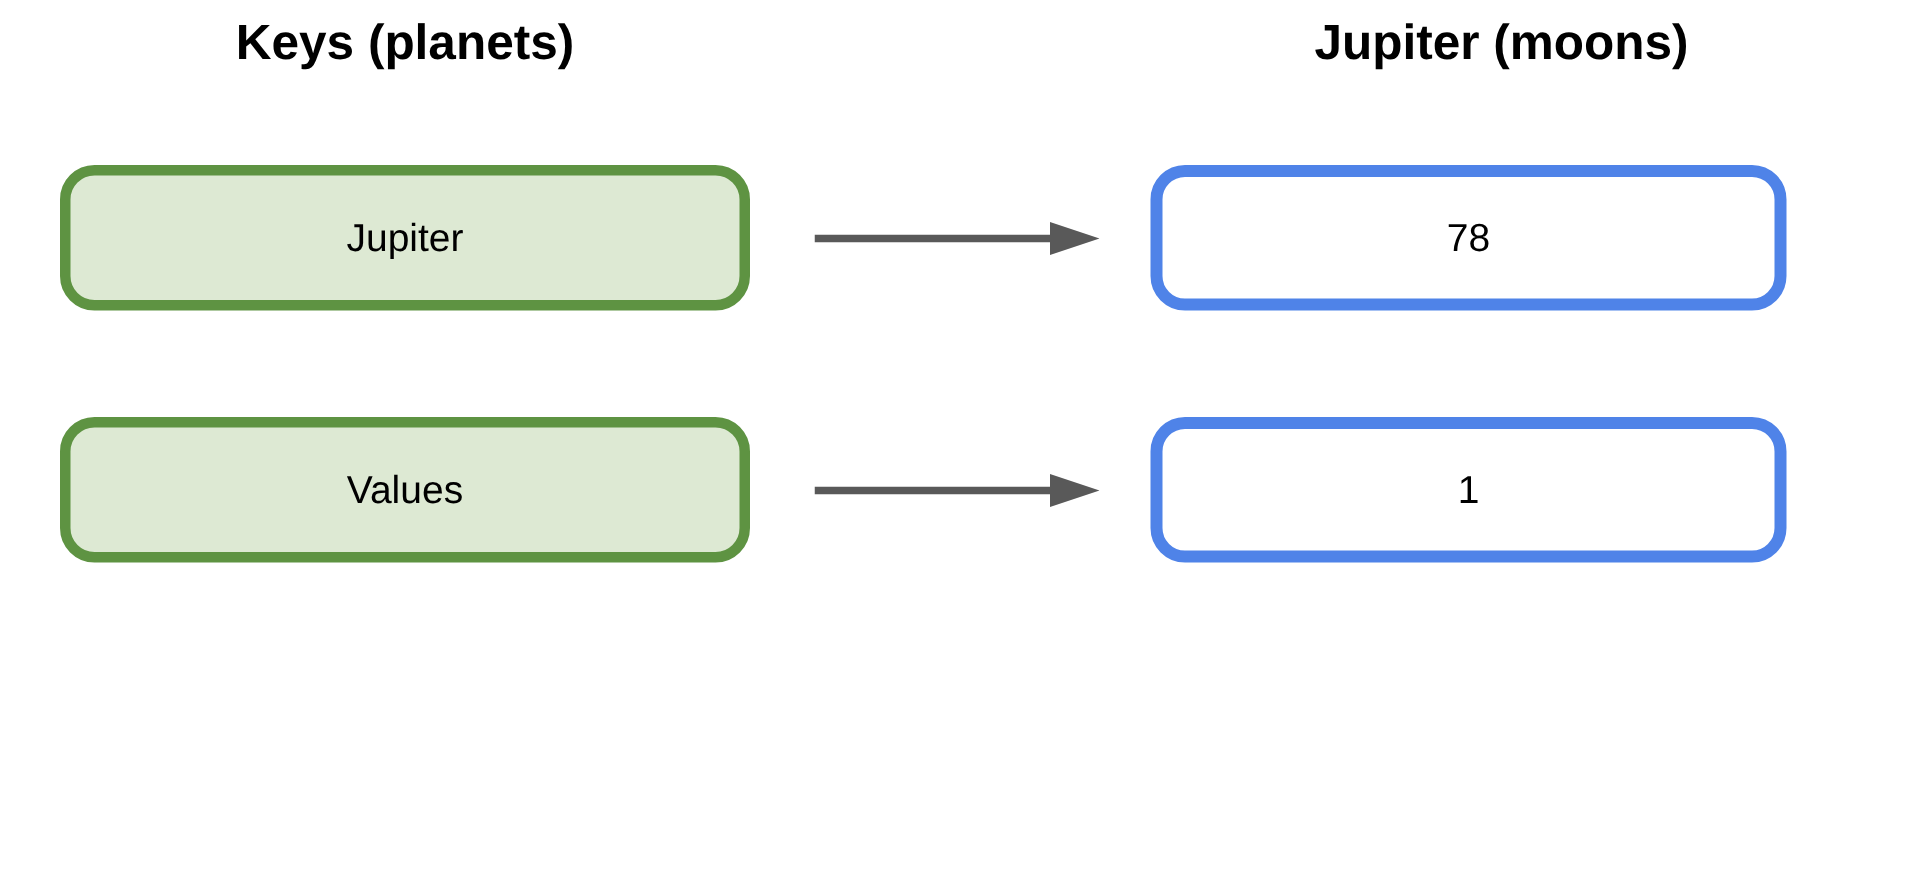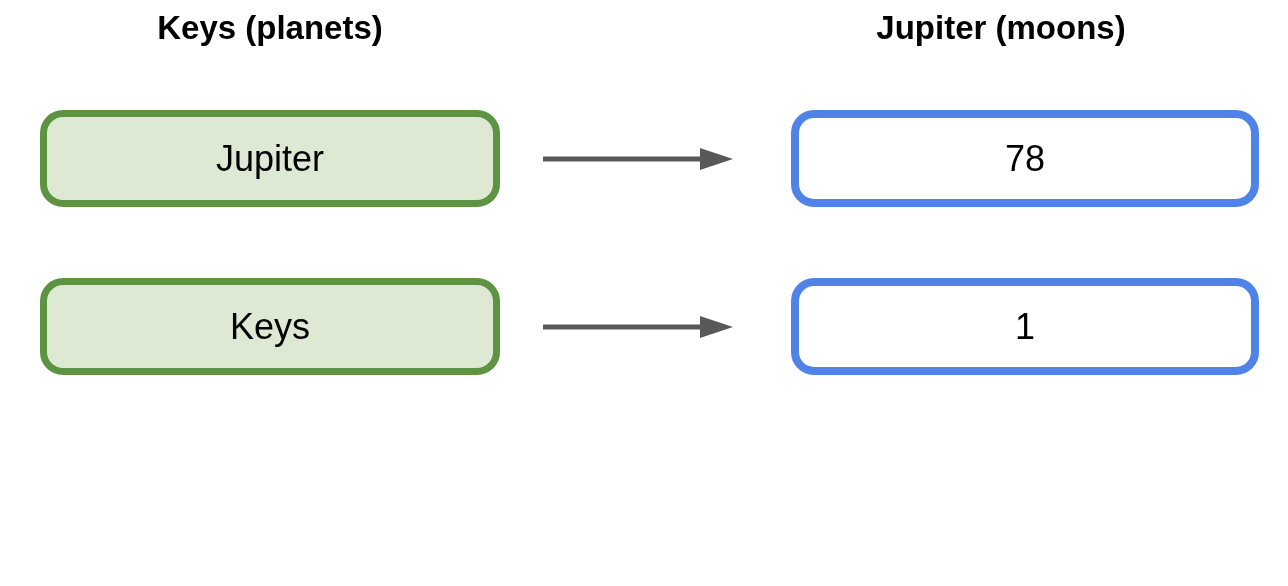--- a/index.html
+++ b/index.html
@@ -42,35 +42,34 @@
 
   .box {
     position: absolute;
     top: 0;
     height: 97px;
     box-sizing: border-box;
     border-radius: 23px;
     display: flex;
     align-items: center;
     justify-content: center;
-    font-size: 36px;
+    font-size: 26px;
     color: var(--text, #000000);
   }
   .box.key {
     left: 40px;
     width: 460px;
     background: var(--key-fill, #dde9d3);
     border: 7px solid var(--key-border, #5e9342);
   }
   .box.value {
     left: 767px;
-    width: 468px;
+    width: 424px;
     background: var(--value-fill, #ffffff);
     border: 8px solid var(--value-border, #4f83e8);
-    margin-left: 24px;
   }
   .arrow {
     position: absolute;
     left: 543px;
     top: 36px;
     width: 190px;
     height: 26px;
     color: var(--arrow, #595959);
   }
   .arrow svg { display: block; width: 190px; height: 26px; }
@@ -89,21 +88,21 @@
     <div class="arrow">
       <svg viewBox="0 0 190 26" xmlns="http://www.w3.org/2000/svg">
         <line x1="0" y1="13" x2="160" y2="13" stroke="currentColor" stroke-width="5"></line>
         <polygon points="157,2 190,13 157,24" fill="currentColor"></polygon>
       </svg>
     </div>
     <div class="box value">78</div>
   </div>
 
   <div class="row r1">
-    <div class="box key">Keys</div>
+    <div class="box key">Values</div>
     <div class="arrow">
       <svg viewBox="0 0 190 26" xmlns="http://www.w3.org/2000/svg">
         <line x1="0" y1="13" x2="160" y2="13" stroke="currentColor" stroke-width="5"></line>
         <polygon points="157,2 190,13 157,24" fill="currentColor"></polygon>
       </svg>
     </div>
     <div class="box value">1</div>
   </div>
 
 

